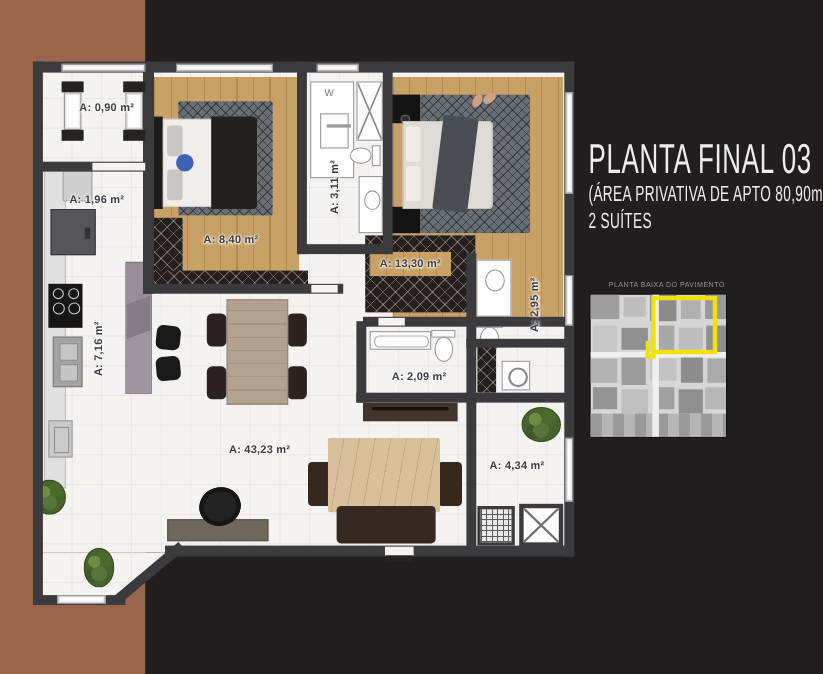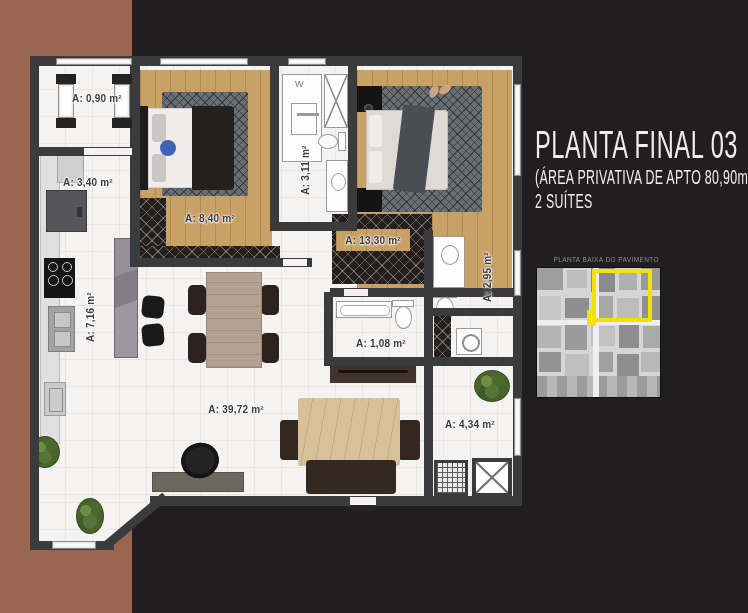--- a/index.html
+++ b/index.html
@@ -203,28 +203,28 @@
 
   <div class="win" style="left:56px;top:58px;width:76px;height:7px;"></div>
   <div class="wall dark" style="left:56px;top:74px;width:20px;height:10px;"></div>
   <div class="win" style="left:58px;top:84px;width:16px;height:34px;"></div>
   <div class="wall dark" style="left:56px;top:118px;width:20px;height:10px;"></div>
   <div class="wall dark" style="left:112px;top:74px;width:20px;height:10px;"></div>
   <div class="win" style="left:114px;top:84px;width:16px;height:34px;"></div>
   <div class="wall dark" style="left:112px;top:118px;width:20px;height:10px;"></div>
 
   <div class="label" style="left:97px;top:98px;">A: 0,90 m²</div>
-  <div class="label" style="left:88px;top:182px;">A: 3,40 m²</div>
+  <div class="label" style="left:88px;top:182px;">A: 1,96 m²</div>
   <div class="label" style="left:210px;top:218px;">A: 8,40 m²</div>
   <div class="label vlabel" style="left:305px;top:170px;">A: 3,11 m²</div>
   <div class="label" style="left:373px;top:240px;">A: 13,30 m²</div>
   <div class="label vlabel" style="left:487px;top:277px;">A: 2,95 m²</div>
-  <div class="label" style="left:381px;top:343px;">A: 1,08 m²</div>
+  <div class="label" style="left:381px;top:343px;">A: 2,09 m²</div>
   <div class="label vlabel" style="left:90px;top:317px;">A: 7,16 m²</div>
-  <div class="label" style="left:236px;top:409px;">A: 39,72 m²</div>
+  <div class="label" style="left:236px;top:409px;">A: 43,23 m²</div>
   <div class="label" style="left:470px;top:424px;">A: 4,34 m²</div>
 
   <div class="abs titleline" style="left:535px;top:124px;font-size:38px;transform:scaleX(.62);letter-spacing:1px;">PLANTA FINAL 03</div>
   <div class="abs titleline" style="left:535px;top:166px;font-size:20px;transform:scaleX(.62);letter-spacing:.5px;">(ÁREA PRIVATIVA DE APTO 80,90m2)</div>
   <div class="abs titleline" style="left:535px;top:190px;font-size:20px;transform:scaleX(.62);letter-spacing:.5px;">2 SUÍTES</div>
 
   <div class="abs" style="left:527px;top:256px;width:132px;text-align:right;font-size:6.5px;letter-spacing:.4px;color:#8f8f8f;">PLANTA BAIXA DO PAVIMENTO</div>
   <div class="abs" style="left:537px;top:268px;width:123px;height:129px;background:#d6d6d6;box-shadow:0 0 0 1px #101010;">
     <div class="mp" style="left:0;top:0;width:26px;height:22px;background:#9e9e9e;"></div>
     <div class="mp" style="left:30px;top:2px;width:20px;height:18px;background:#bdbdbd;"></div>

